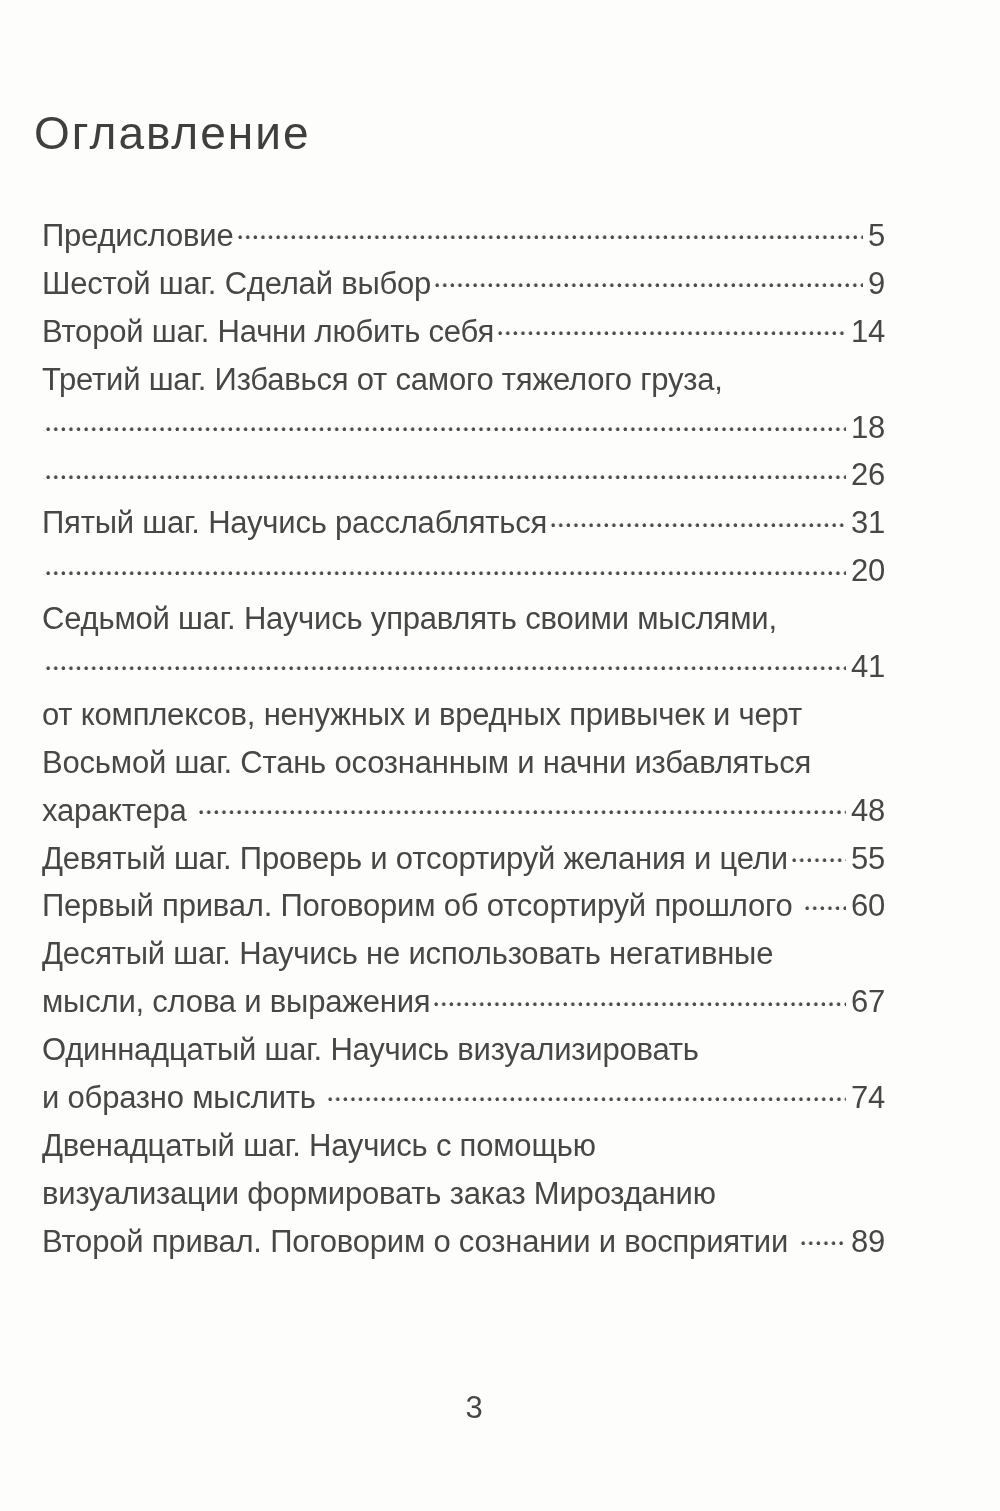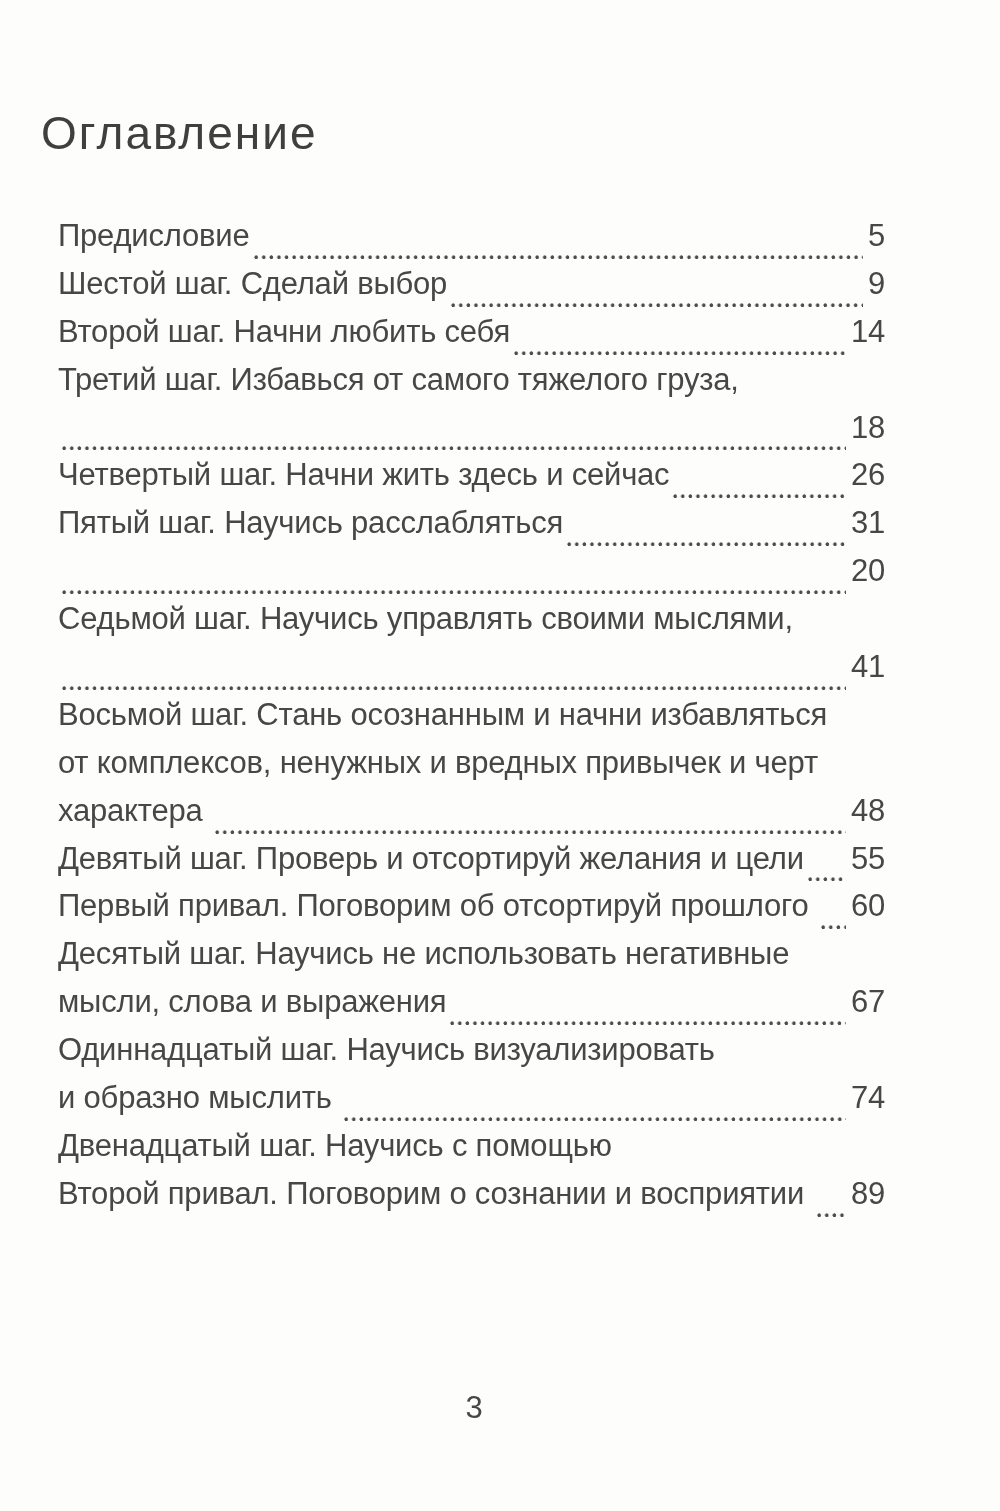--- a/index.html
+++ b/index.html
@@ -11,42 +11,41 @@
     position: relative;
     width: 1000px;
     height: 1511px;
     background: #fdfdfc;
     overflow: hidden;
     font-family: "Liberation Sans", sans-serif;
     color: #474747;
   }
   .toc-title {
     position: absolute;
-    left: 41px;
+    left: 34px;
     top: 106px;
     font-size: 46px;
     font-weight: 400;
     letter-spacing: 2px;
     color: #3f3f3f;
   }
   .toc-list {
     position: absolute;
     left: 42px;
     top: 212px;
     width: 843px;
   }
   .toc-row {
     display: flex;
-    align-items: flex-end;
+    align-items: center;
     height: 47.9px;
     font-size: 31px;
     line-height: 47.9px;
     letter-spacing: -0.2px;
     white-space: pre;
-    margin-left: 16px;
   }
   .toc-text {
     flex: 0 0 auto;
   }
   .dot-leader {
     flex: 1 1 auto;
     min-width: 0;
     height: 9px;
     margin: 0 3px 0 3px;
     background-image: radial-gradient(circle at 3.2px 6.2px, #4c4c4c 1.55px, rgba(0,0,0,0) 2.1px);
@@ -98,21 +97,20 @@
     
     
   </div>
 
   <div class="toc-row">
     <span class="dot-leader"></span>
     <span class="toc-page">18</span>
   </div>
 
   <div class="toc-row">
-    <span class="toc-text">Четвертый шаг. Начни жить здесь и сейчас</span>
     <span class="dot-leader"></span>
     <span class="toc-page">26</span>
   </div>
 
   <div class="toc-row">
     <span class="toc-text">Пятый шаг. Научись расслабляться</span>
     <span class="dot-leader"></span>
     <span class="toc-page">31</span>
   </div>
 
@@ -126,31 +124,31 @@
     
     
   </div>
 
   <div class="toc-row">
     <span class="dot-leader"></span>
     <span class="toc-page">41</span>
   </div>
 
   <div class="toc-row no-page">
+    <span class="toc-text">от комплексов, ненужных и вредных привычек и черт</span>
+    
+    
+  </div>
+
+  <div class="toc-row no-page">
     <span class="toc-text">Восьмой шаг. Стань осознанным и начни избавляться</span>
     
     
   </div>
 
-  <div class="toc-row no-page">
-    <span class="toc-text">от комплексов, ненужных и вредных привычек и черт</span>
-    
-    
-  </div>
-
   <div class="toc-row">
     <span class="toc-text">характера </span>
     <span class="dot-leader"></span>
     <span class="toc-page">48</span>
   </div>
 
   <div class="toc-row">
     <span class="toc-text">Девятый шаг. Проверь и отсортируй желания и цели</span>
     <span class="dot-leader"></span>
     <span class="toc-page">55</span>
@@ -185,20 +183,25 @@
     <span class="dot-leader"></span>
     <span class="toc-page">74</span>
   </div>
 
   <div class="toc-row no-page">
     <span class="toc-text">Двенадцатый шаг. Научись с помощью</span>
     
     
   </div>
 
+  <div class="toc-row no-page">
+    <span class="toc-text">визуализации формировать заказ Мирозданию</span>
+    
+    
+  </div>
 
 
   <div class="toc-row">
     <span class="toc-text">Второй привал. Поговорим о сознании и восприятии </span>
     <span class="dot-leader"></span>
     <span class="toc-page">89</span>
   </div>
 </div>
 
   <div class="page-number">3</div>

